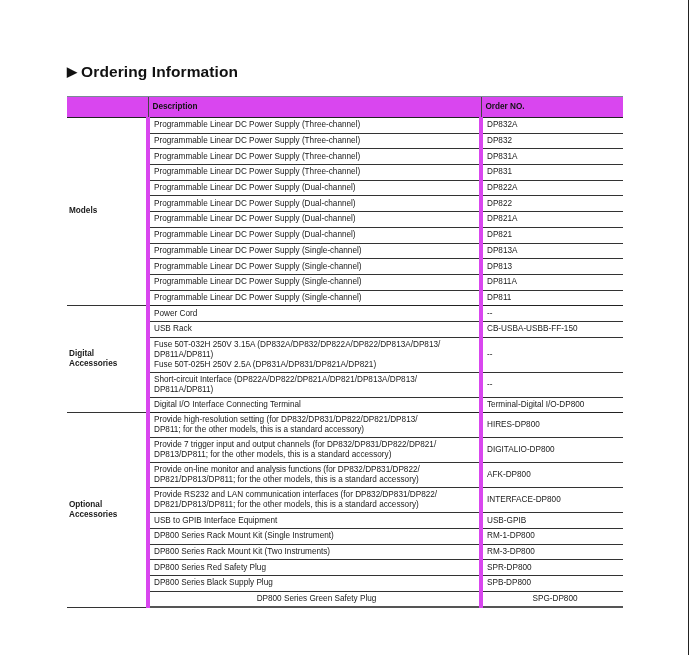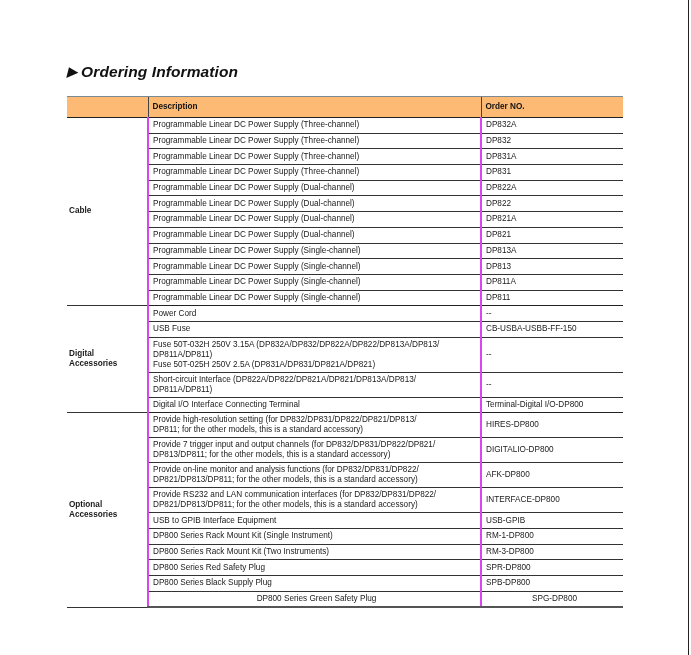--- a/index.html
+++ b/index.html
@@ -25,21 +25,20 @@
     }
     .section-title {
       position: absolute;
       left: 67px;
       top: 63px;
       font-size: 15.5px;
       font-weight: bold;
       color: #111;
       letter-spacing: 0.1px;
       white-space: nowrap;
-      font-style: italic;
     }
     .section-title .arrow {
       font-size: 13px;
       margin-right: 4px;
       position: relative;
       top: -1px;
     }
     table.order {
       position: absolute;
       left: 67px;
@@ -47,42 +46,42 @@
       width: 556px;
       border-collapse: collapse;
       font-size: 8.2px;
       line-height: 10px;
       table-layout: fixed;
     }
     table.order col.c1 { width: 81px; }
     table.order col.c2 { width: 333px; }
     table.order col.c3 { width: 142px; }
     table.order thead th {
-      background: #fdba74;
+      background: #d946ef;
       text-align: left;
       font-weight: bold;
       height: 20px;
       padding: 0 0 0 4px;
       border-top: 1px solid #7a8a94;
       border-bottom: 1.5px solid #222;
       color: #111;
     }
     table.order thead th.c-desc,
     table.order thead th.c-order {
       border-left: 1px solid #444;
     }
     table.order td {
       padding: 0 0 0 4px;
       vertical-align: middle;
       border-bottom: 1px solid #333;
       color: #1a1a1a;
     }
     table.order td.desc,
     table.order td.ord {
-      border-left: 2px solid #d946ef;
+      border-left: 4px solid #d946ef;
     }
     table.order td.group {
       font-weight: bold;
       padding-left: 2px;
       border-bottom: 1.5px solid #333;
       line-height: 10.5px;
     }
     tr.r1 td { height: 14.7px; }
     tr.r2 td { height: 24px; }
     tr.r3 td { height: 34px; margin-left: 29px; }
@@ -107,21 +106,21 @@
   <thead>
     <tr>
       <th class="c-cat"></th>
       <th class="c-desc">Description</th>
       <th class="c-order">Order NO.</th>
     </tr>
   </thead>
 
   <tbody>
     <tr class="r1">
-      <td class="group" rowspan="12">Cable</td>
+      <td class="group" rowspan="12">Models</td>
       <td class="desc">Programmable Linear DC Power Supply (Three-channel)</td>
       <td class="ord">DP832A</td>
     </tr>
     <tr class="r1">
       <td class="desc">Programmable Linear DC Power Supply (Three-channel)</td>
       <td class="ord">DP832</td>
     </tr>
     <tr class="r1">
       <td class="desc">Programmable Linear DC Power Supply (Three-channel)</td>
       <td class="ord">DP831A</td>
@@ -167,21 +166,21 @@
   <tbody>
     <tr class="r1">
       <td class="group" rowspan="5">
         <span>Digital</span><br>
         <span>Accessories</span>
       </td>
       <td class="desc">Power Cord</td>
       <td class="ord">--</td>
     </tr>
     <tr class="r1">
-      <td class="desc">USB Fuse</td>
+      <td class="desc">USB Rack</td>
       <td class="ord">CB-USBA-USBB-FF-150</td>
     </tr>
     <tr class="r3">
       <td class="desc">
         <span>Fuse 50T-032H 250V 3.15A (DP832A/DP832/DP822A/DP822/DP813A/DP813/</span><br>
         <span>DP811A/DP811)</span><br>
         <span>Fuse 50T-025H 250V 2.5A (DP831A/DP831/DP821A/DP821)</span>
       </td>
       <td class="ord">--</td>
     </tr>

